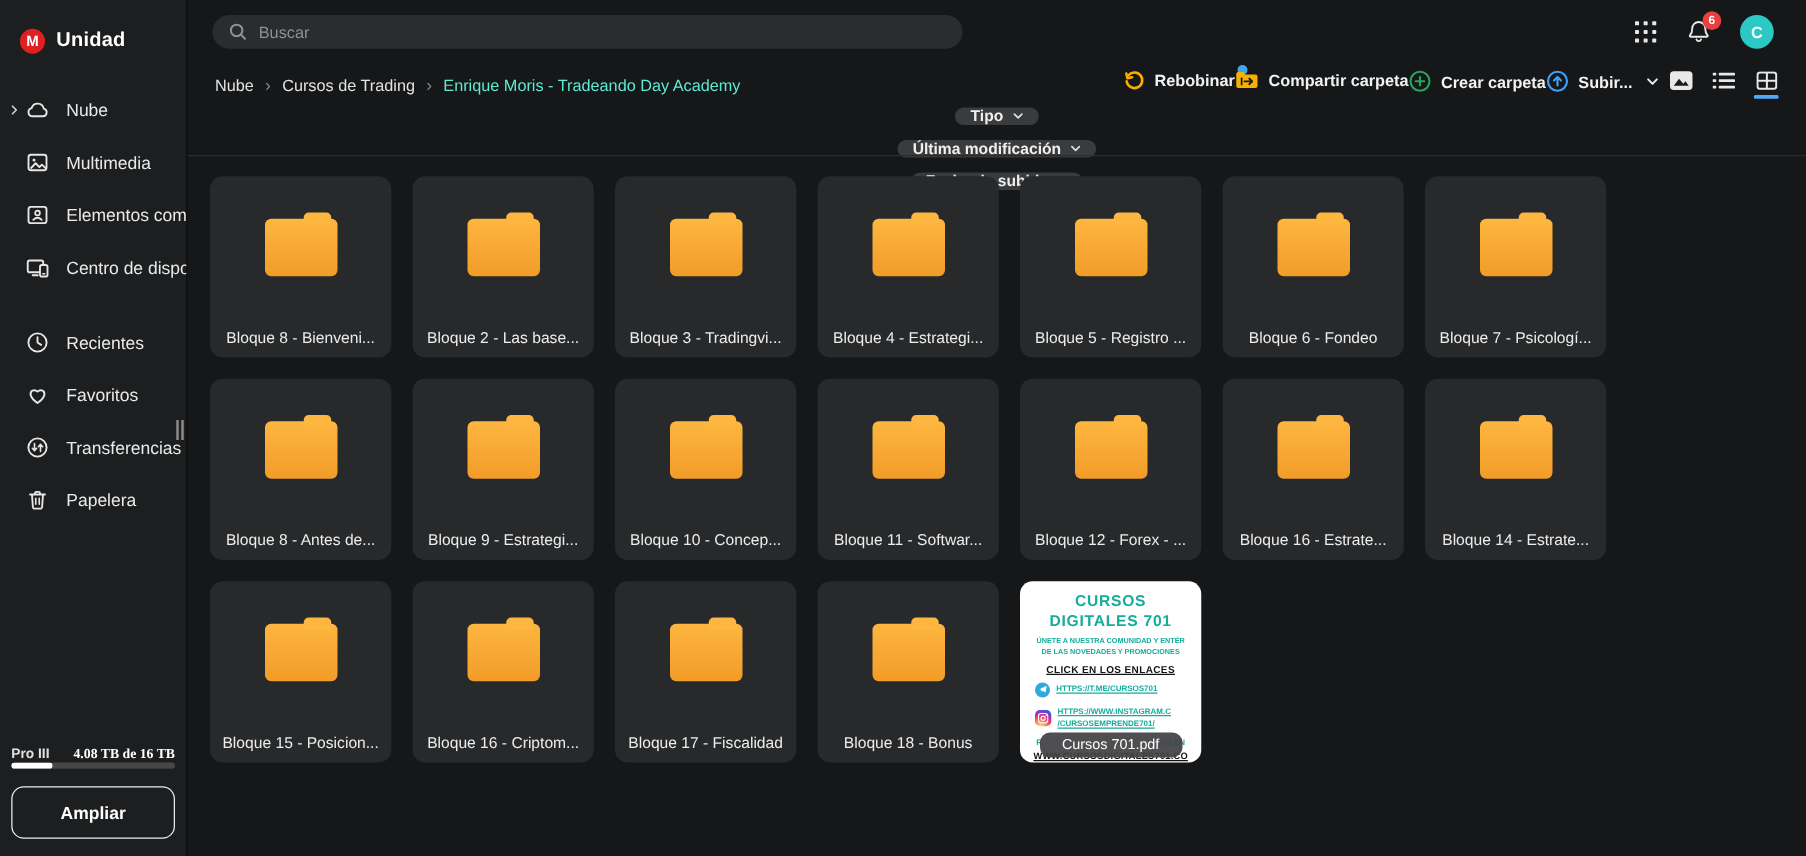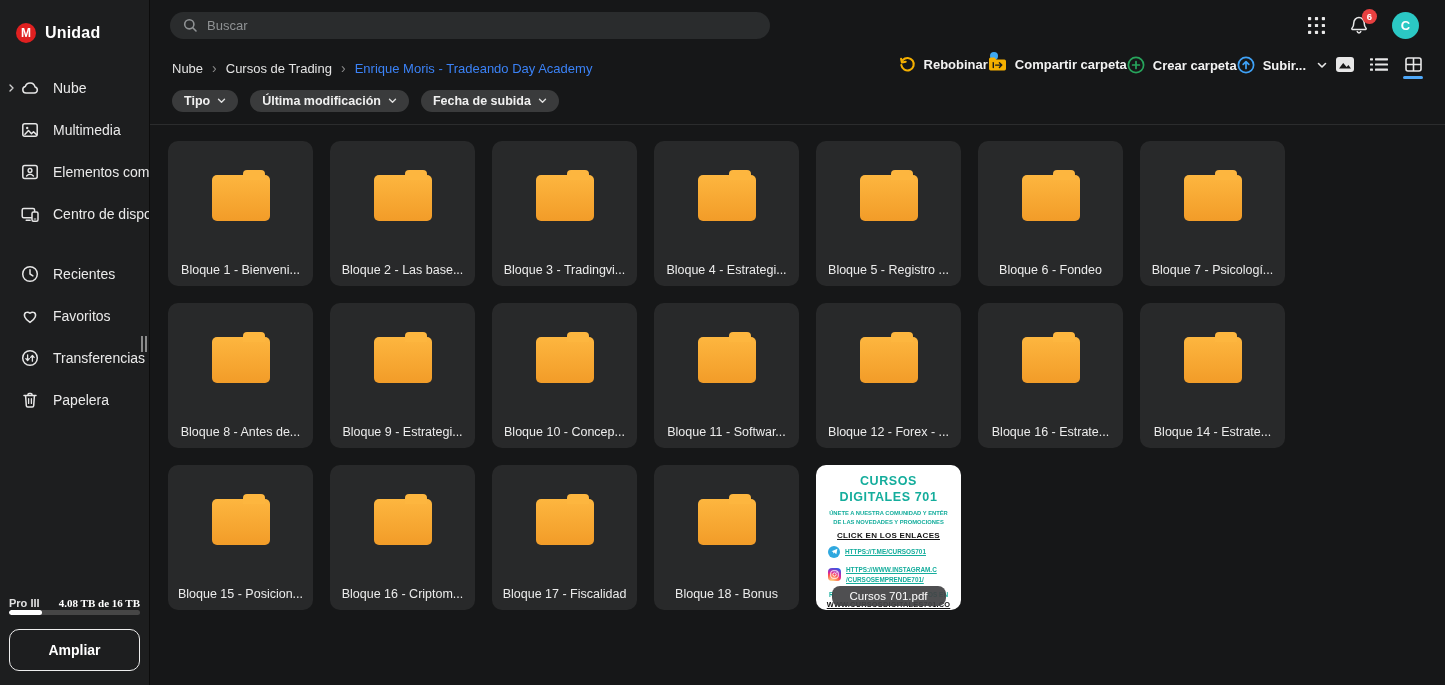--- a/index.html
+++ b/index.html
@@ -50,36 +50,36 @@
   .badge { position:absolute; top:-6px; right:-8px; min-width:15px; height:15px; padding:0 3px;
     background:#e84040; border-radius:8px; color:#fff; font-size:9.5px; font-weight:700;
     display:flex; align-items:center; justify-content:center; }
   .avatar { width:27px; height:27px; border-radius:50%; background:#2bc8c4; color:#fff;
     font-size:13px; font-weight:700; display:flex; align-items:center; justify-content:center;
     border:none; cursor:pointer; }
 
   .header-row { height:36px; display:flex; align-items:center; padding:0 22px; flex-shrink:0; }
   .breadcrumb { display:flex; align-items:center; gap:9px; font-size:13px; }
   .crumb { color:#e3e3e3; cursor:pointer; white-space:nowrap; }
-  .crumb.current { color:#3b82f6; }
+  .crumb.current { color:#5eead4; }
   .crumb-sep { color:#8a8a8a; font-size:14px; line-height:1; }
   .toolbar { margin-left:auto; display:flex; align-items:flex-start; }
   .tool-btn { display:flex; align-items:center; gap:8px; background:none; border:none;
     color:#f2f2f2; font-size:13px; font-weight:600; font-family:"Liberation Sans",sans-serif;
     cursor:pointer; position:relative; white-space:nowrap; }
   .new-dot { position:absolute; top:-4px; right:-10px; width:8px; height:8px; border-radius:50%;
     background:#3ea8f0; }
   .view-group { display:flex; align-items:center; gap:14px; margin-left:8px; }
   .view-btn { background:none; border:none; cursor:pointer; padding:0; display:flex;
     flex-direction:column; align-items:center; gap:4px; }
   .view-underline { width:20px; height:2.5px; border-radius:2px; background:transparent; }
   .view-btn.active .view-underline { background:#4fa8f8; }
 
   .filters-row { height:30px; display:flex; align-items:center; gap:12px; padding:0 22px;
-    flex-shrink:0; }
+    flex-shrink:0;flex-direction:column; }
   .chip { height:22px; background:#3a3b3c; border:none; border-radius:12px; padding:0 12px;
     display:flex; align-items:center; gap:7px; color:#f0f0f0; font-size:12.5px; font-weight:600;
     font-family:"Liberation Sans",sans-serif; cursor:pointer; }
   .header-divider { height:1px; background:#2b2c2d; margin-top:8px; flex-shrink:0; }
 
   
   .grid { padding:16px 0 0 18px; display:grid; grid-template-columns:repeat(7,145px);
     gap:17px; align-content:start; }
   .tile { width:145px; height:145px; background:#28292a; border-radius:10px; position:relative;
     cursor:pointer; }
@@ -392,21 +392,21 @@
             <path d="M1.5 1.5 L5 5 L8.5 1.5" fill="none" stroke="#dedede" stroke-width="1.6" stroke-linecap="round" stroke-linejoin="round"></path>
           </svg>
       </button>
     </div>
     <div class="header-divider"></div>
 
     <div class="grid">
 
   <div class="tile">
     <div class="folder-glyph"></div>
-    <div class="tile-label">Bloque 1 - Bienveni...</div>
+    <div class="tile-label">Bloque 8 - Bienveni...</div>
   </div>
 
   <div class="tile">
     <div class="folder-glyph"></div>
     <div class="tile-label">Bloque 2 - Las base...</div>
   </div>
 
   <div class="tile">
     <div class="folder-glyph"></div>
     <div class="tile-label">Bloque 3 - Tradingvi...</div>

